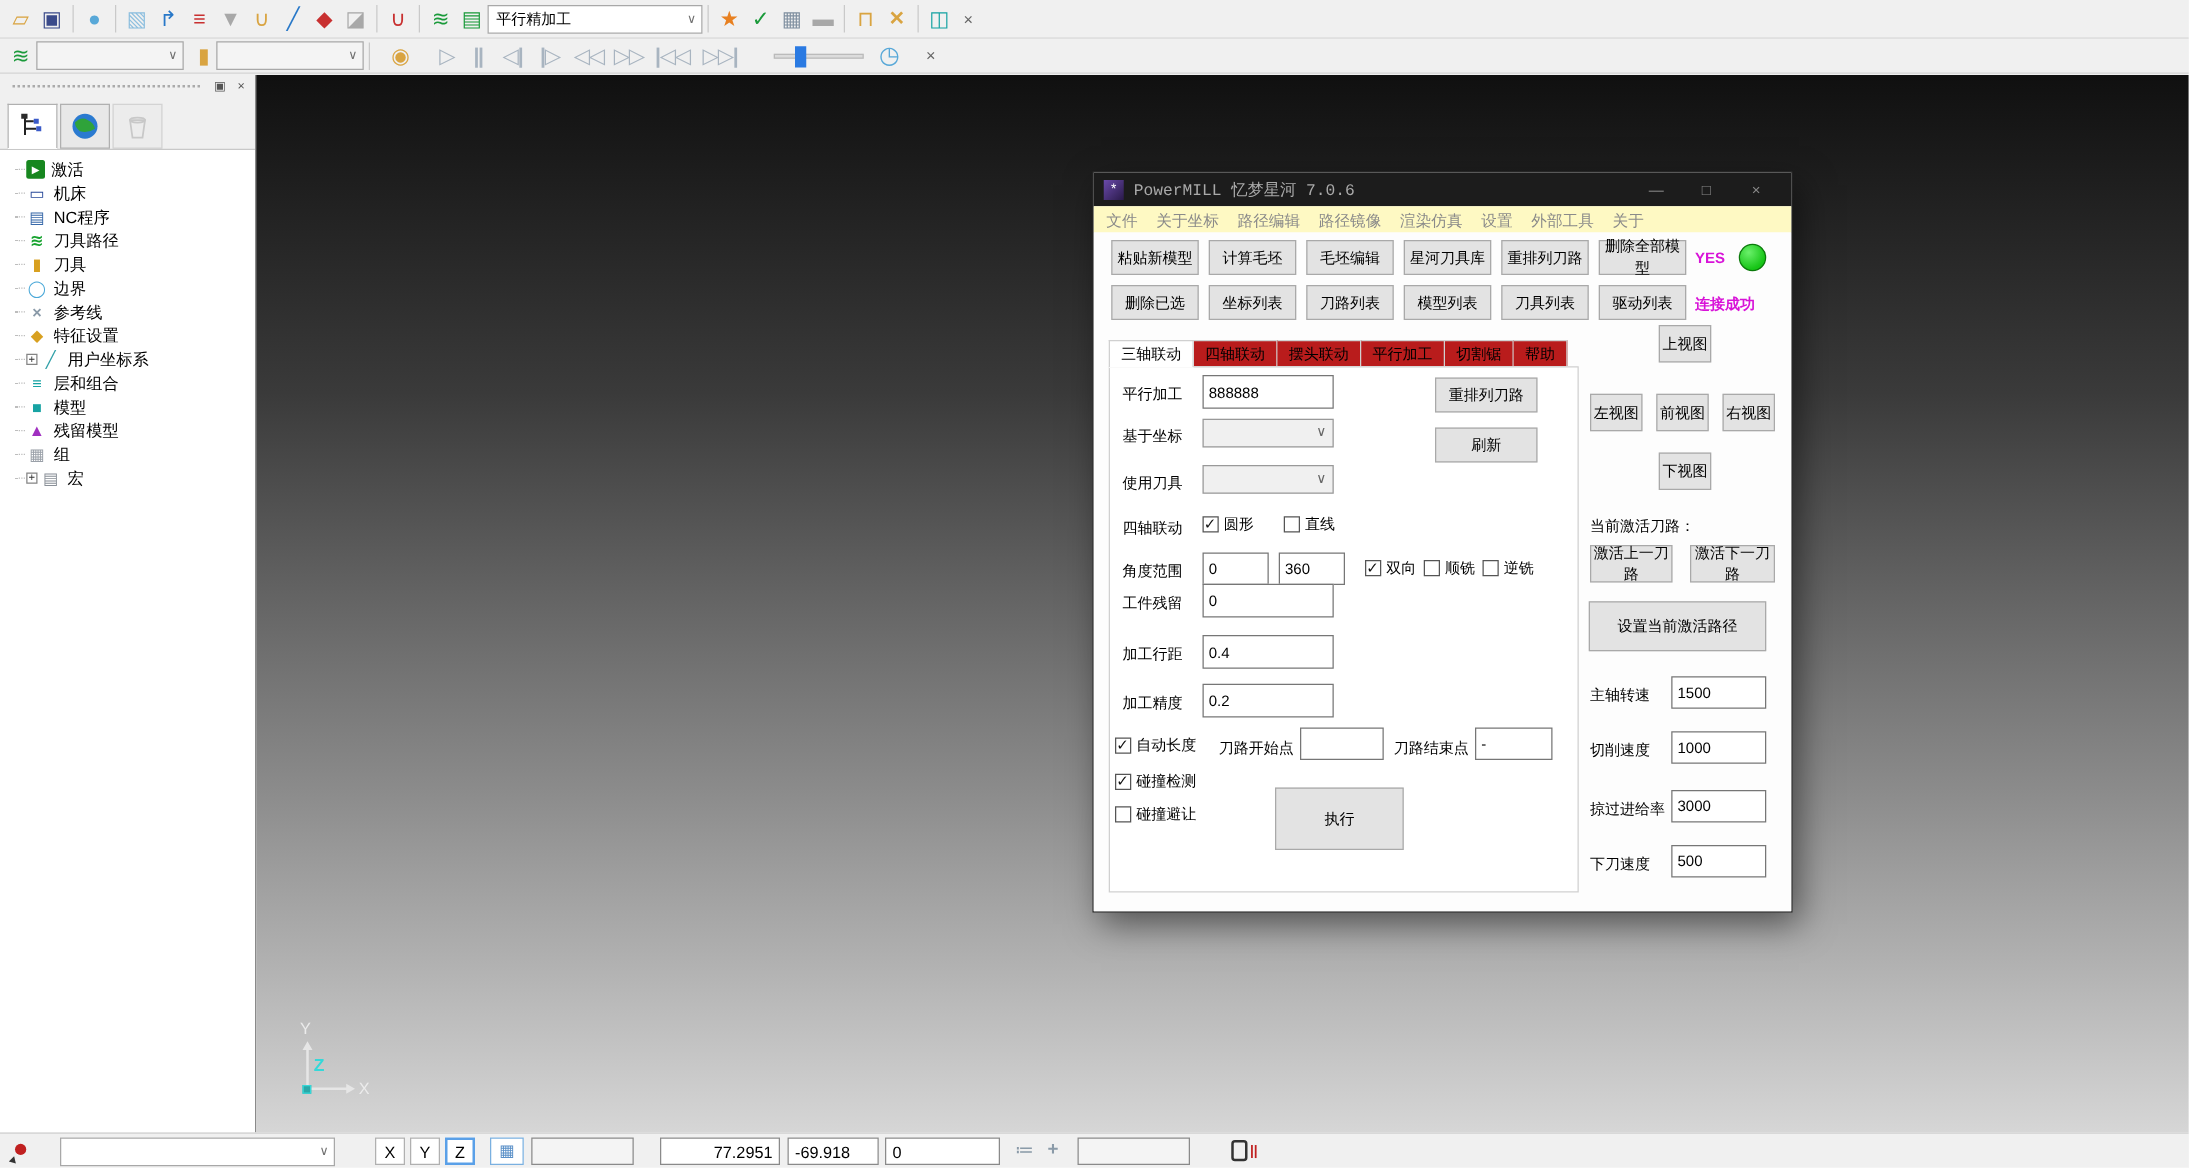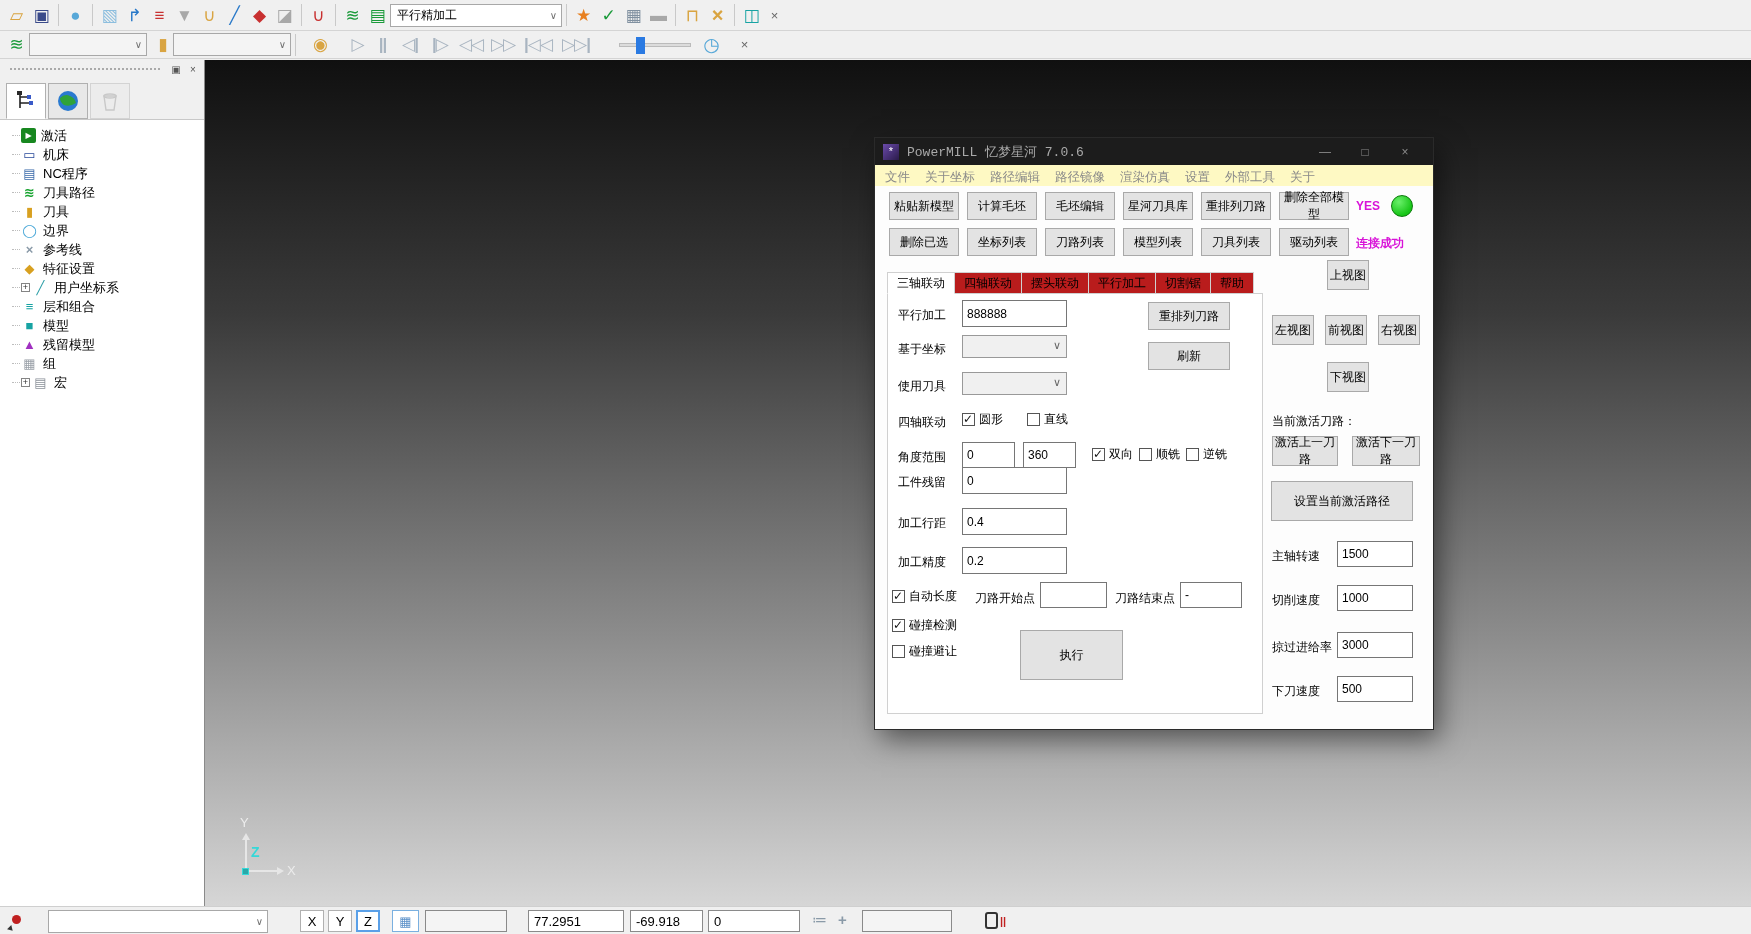--- a/index.html
+++ b/index.html
@@ -427,21 +427,21 @@
   <div class="status">
     <span class="reddot"></span>
     <span class="combo">
       <span class="chev">∨</span>
     </span>
     <span class="sbtn" style="left:300px;width:24px">X</span>
     <span class="sbtn" style="left:328px;width:24px">Y</span>
     <span class="sbtn sel" style="left:356px;width:24px">Z</span>
     <span class="sbtn" style="left:392px;width:27px;border-color:#7ab0e0;color:#5a90c8">▦</span>
     <input class="sfield" style="left: 425px; width: 82px; background: rgb(244, 244, 244);" value="">
-    <input class="sfield" style="left: 528px; width: 96px;" value="77.2951">
+    <input class="sfield" style="left: 528px; width: 96px; text-align: right;" value="77.2951">
     <input class="sfield" style="left: 630px; width: 73px;" value="-69.918">
     <input class="sfield" style="left: 708px; width: 92px;" value="0">
     <span class="sico" style="left:812px">≔</span>
     <span class="sico" style="left:838px;font-weight:bold">+</span>
     <input class="sfield" style="left: 862px; width: 90px; background: rgb(244, 244, 244);" value="">
     <span class="phone"></span>
   </div>
 
 </div>
 

